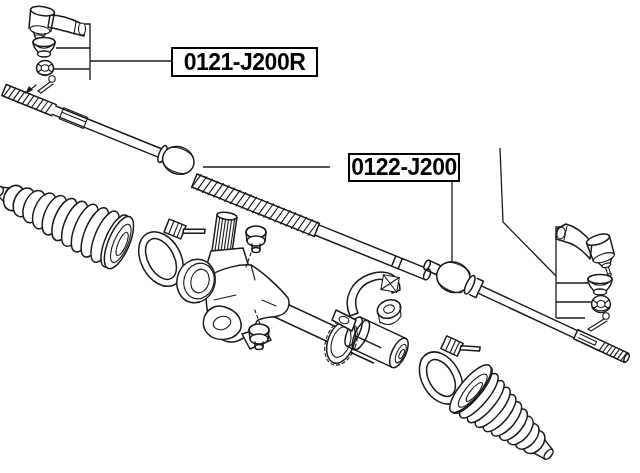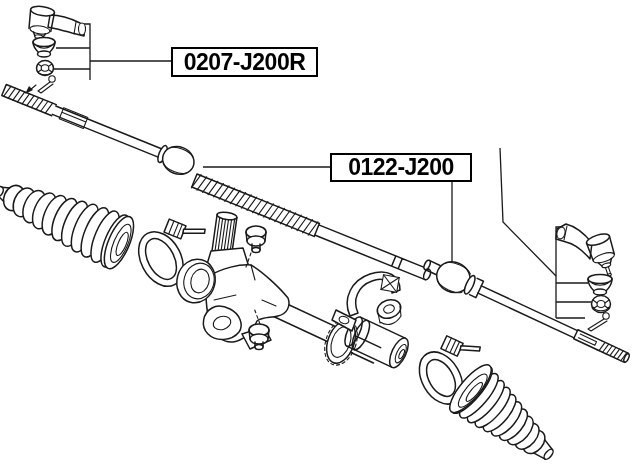--- a/index.html
+++ b/index.html
@@ -243,17 +243,17 @@
       <ellipse class="wd" cx="601" cy="304" rx="4" ry="3.5"></ellipse>
       <path class="l2" d="M593,300 L597,303 M609,300 L605,303 M593,309 L597,306 M609,309 L605,306 M593,307 C595,312 607,312 609,307"></path>
     </g>
     <g>
       <circle class="l2" cx="606" cy="316" r="3.2"></circle>
       <path class="l2" d="M604,319 L588,329 M607,321 L591,331 M588,329 L591,331"></path>
     </g>
   </g>
 </svg>
 
-  <div class="part-label" style="left:171px;top:47px;width:147px;height:30px;">0207-J200R</div>
-
-
-  <div class="part-label" style="left:330px;top:153px;width:142px;height:29px;">0122-J200</div>
+  <div class="part-label" style="left:171px;top:47px;width:147px;height:30px;">0121-J200R</div>
+
+
+  <div class="part-label" style="left:348px;top:153px;width:112px;height:29px;">0122-J200</div>
 </div>
 
 </body></html>

